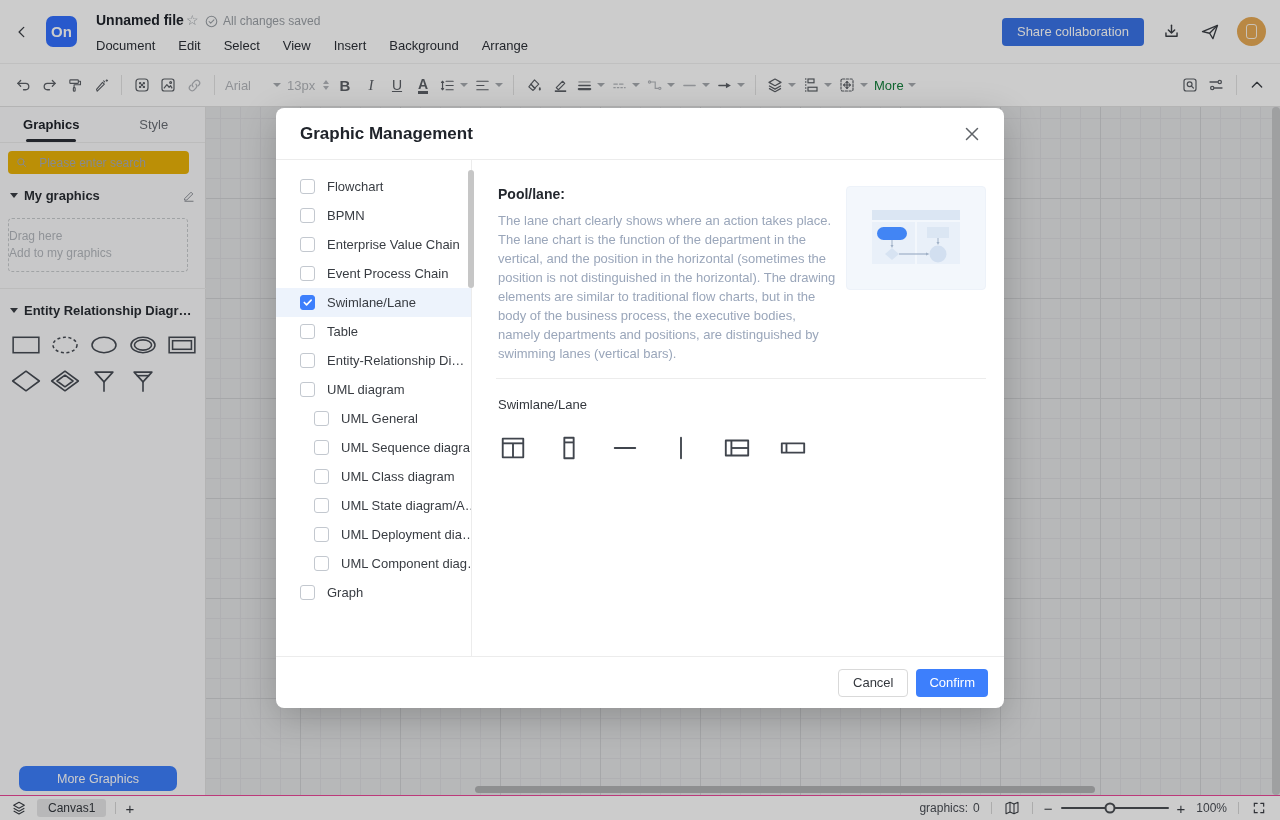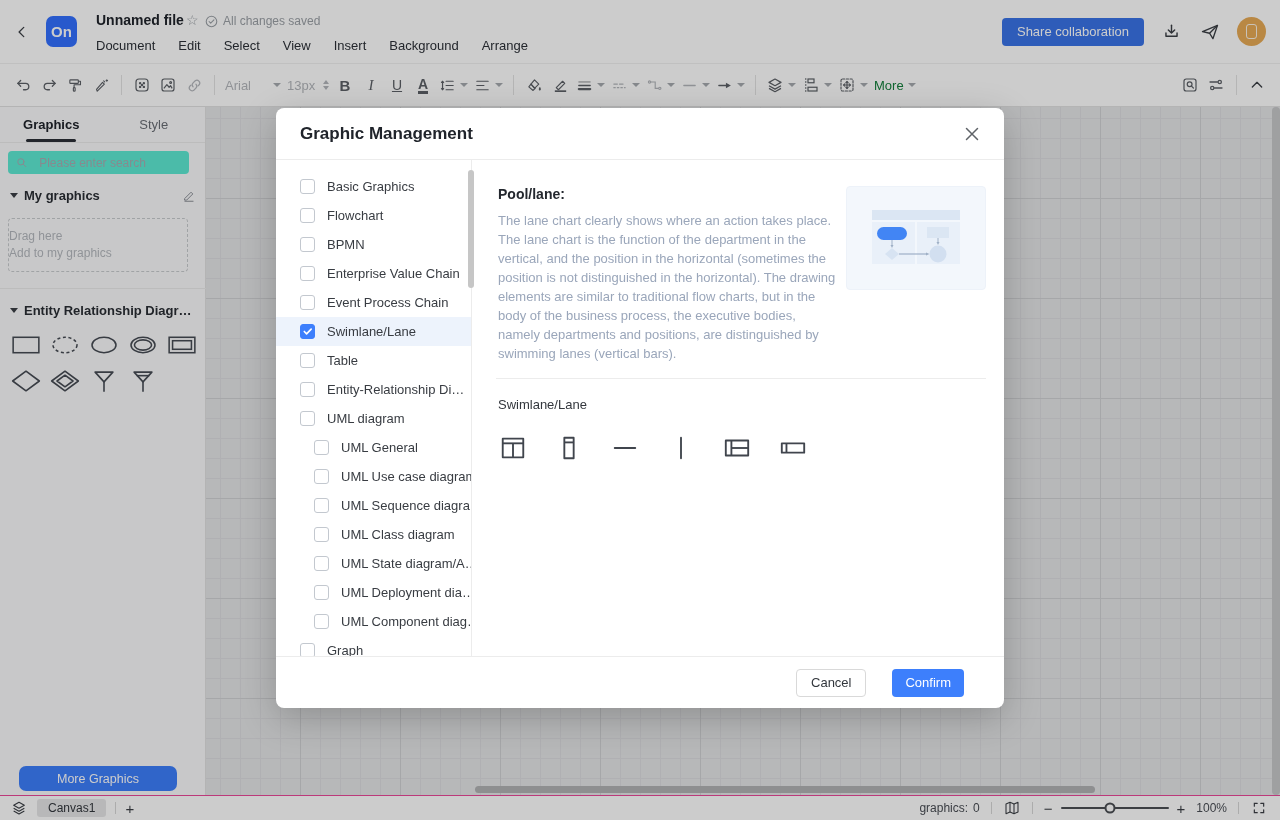--- a/index.html
+++ b/index.html
@@ -41,21 +41,21 @@
   .glyph-a { font-size:14px; font-weight:600; border-bottom:3px solid #5d6167; line-height:14px; }
   .more-label { font-size:13px; color:#15803d; }
   .toolbar-right { margin-left:auto; display:flex; align-items:center; }
 
   
   .sidebar { position:absolute; left:0; top:107px; width:206px; height:688px; background:#fbfbfc; border-right:1px solid #e2e2e2; }
   .side-tabs { display:flex; height:36px; border-bottom:1px solid #ececec; }
   .side-tab { flex:1; display:flex; align-items:center; justify-content:center; font-size:13px; color:#6a6e75; cursor:pointer; position:relative; }
   .side-tab.active { color:#20242b; font-weight:700; }
   .side-tab.active:after { content:""; position:absolute; bottom:0; left:50%; transform:translateX(-50%); width:50px; height:3px; background:#2b2f36; border-radius:2px; }
-  .search-box { position:absolute; left:8px; top:44px; width:181px; height:23px; background:#5eead4; border-radius:4px; display:flex; align-items:center; padding:0 8px; gap:12px; }
+  .search-box { position:absolute; left:8px; top:44px; width:181px; height:23px; background:#eab308; border-radius:4px; display:flex; align-items:center; padding:0 8px; gap:12px; }
   .search-box input { border:none; outline:none; background:transparent; font-size:12px; color:#4a4e55; width:100%; font-family:inherit; }
   .search-box input::placeholder { color:#a9adb3; }
   .sec-head { position:absolute; left:10px; display:flex; align-items:center; gap:6px; width:186px; }
   .sec-caret { width:0; height:0; border-left:4px solid transparent; border-right:4px solid transparent; border-top:5px solid #3b3f45; }
   .sec-title { font-size:13px; font-weight:700; color:#2a2e34; white-space:nowrap; overflow:hidden; text-overflow:ellipsis; }
   .edit-pencil { margin-left:auto; color:#8b8f96; cursor:pointer; }
   .drop-zone { position:absolute; left:8px; top:111px; width:180px; height:54px; border:1px dashed #c9cccf; border-radius:4px; display:flex; flex-direction:column; align-items:flex-start; justify-content:center; color:#b4b8be; font-size:12px; line-height:17px; }
   .side-div { position:absolute; left:0; top:181px; width:206px; height:1px; background:#ececec; }
   .shape-grid { position:absolute; left:8px; display:flex; gap:3px; }
   .shape-cell { width:36px; height:28px; display:flex; align-items:center; justify-content:center; color:#474c54; cursor:pointer; }
@@ -106,21 +106,21 @@
   .m-right { flex:1; position:relative; padding:26px 18px 0 26px; }
   .detail-top { display:flex; }
   .detail-text { width:340px; }
   .d-heading { font-size:14px; font-weight:700; color:#23272e; margin-bottom:10px; }
   .d-desc { font-size:13px; line-height:1.46; color:#9aa6ba; }
   .preview-card { margin-left:auto; width:140px; height:104px; background:#f3f7fc; border-radius:4px; border:1px solid #edf2f9; flex:none; }
   .d-div { border-top:1px solid #ececec; margin:14px 0 0 -2px; }
   .d-section { font-size:13px; color:#33373d; margin-top:18px; }
   .shape-row { display:flex; align-items:center; gap:26px; margin-top:21px; color:#40454d; }
   .mshape { width:30px; height:30px; display:flex; align-items:center; justify-content:center; cursor:pointer; }
-  .m-footer { height:52px; border-top:1px solid #ececec; flex:none; display:flex; align-items:center; justify-content:flex-end; gap:26px; padding-right:40px; }
+  .m-footer { height:52px; border-top:1px solid #ececec; flex:none; display:flex; align-items:center; justify-content:flex-end; gap:8px; padding-right:16px; }
   .btn-cancel { height:28px; padding:0 14px; background:#fff; border:1px solid #d9d9d9; border-radius:4px; font-size:13px; color:#33373d; font-family:inherit; cursor:pointer; }
   .btn-confirm { height:28px; padding:0 13px; background:#3d7ffc; border:none; border-radius:4px; font-size:13px; color:#fff; font-family:inherit; cursor:pointer; }
 </style>
 </head>
 <body>
 
 <div id="app">
 
   <div class="header">
     <div class="back-btn">
@@ -498,24 +498,20 @@
       <span class="m-title">Graphic Management</span>
       <span class="m-close">
         <svg width="14" height="14" viewBox="0 0 14 14" stroke="currentColor" stroke-width="1.5" stroke-linecap="round">
             <path d="M1.5 1.5 L12.5 12.5 M12.5 1.5 L1.5 12.5"></path>
           </svg>
       </span>
     </div>
     <div class="m-body">
       <div class="m-list">
 
-      <div class="cat-row">
-            <span class="cbx"></span>
-            <span class="cat-label">Basic Graphics</span>
-          </div>
           <div class="cat-row">
             <span class="cbx"></span>
             <span class="cat-label">Flowchart</span>
           </div>
           <div class="cat-row">
             <span class="cbx"></span>
             <span class="cat-label">BPMN</span>
           </div>
           <div class="cat-row">
             <span class="cbx"></span>
@@ -541,24 +537,20 @@
             <span class="cbx"></span>
             <span class="cat-label">Entity-Relationship Di…</span>
           </div>
           <div class="cat-row">
             <span class="cbx"></span>
             <span class="cat-label">UML diagram</span>
           </div>
           <div class="cat-row indent">
             <span class="cbx"></span>
             <span class="cat-label">UML General</span>
-          </div>
-          <div class="cat-row indent">
-            <span class="cbx"></span>
-            <span class="cat-label">UML Use case diagram</span>
           </div>
           <div class="cat-row indent">
             <span class="cbx"></span>
             <span class="cat-label">UML Sequence diagra…</span>
           </div>
           <div class="cat-row indent">
             <span class="cbx"></span>
             <span class="cat-label">UML Class diagram</span>
           </div>
           <div class="cat-row indent">

